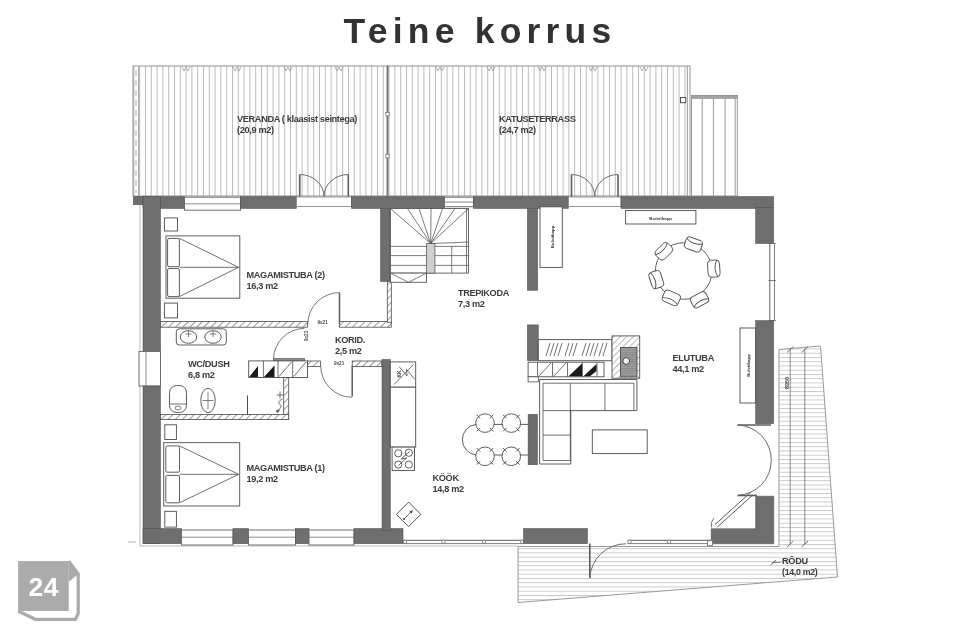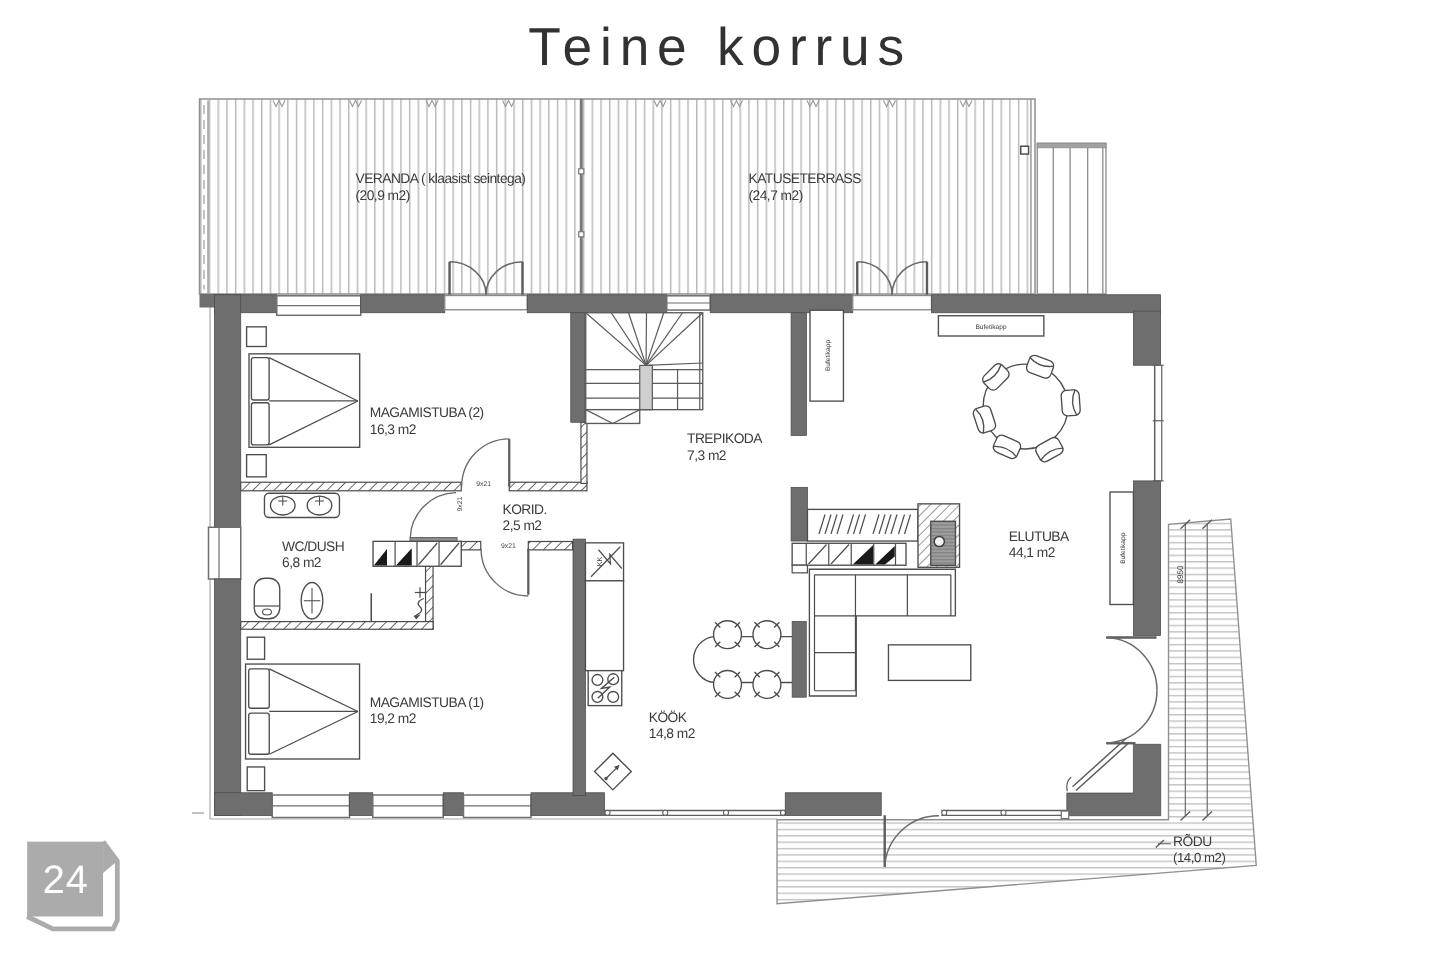--- a/index.html
+++ b/index.html
@@ -1,16 +1,16 @@
 <!DOCTYPE html>
 <html><head>
 <meta charset="utf-8">
 <style>
   html,body{margin:0;padding:0;background:#ffffff;}
-  #page{width:960px;height:640px;position:relative;background:#ffffff;overflow:hidden;}
+  #page{width:960px;height:640px;position:relative;background:#ffffff;overflow:hidden;font-weight:bold;}
   svg{display:block;}
   text{font-family:"Liberation Sans", sans-serif;-webkit-font-smoothing:antialiased;}
 </style>
 </head>
 <body>
 <div id="page">
 <svg width="960" height="640" viewBox="0 0 960 640">
 <defs>
   <pattern id="deckV" patternUnits="userSpaceOnUse" width="5.8" height="10">
     <rect width="5.8" height="10" fill="#ffffff"></rect>

